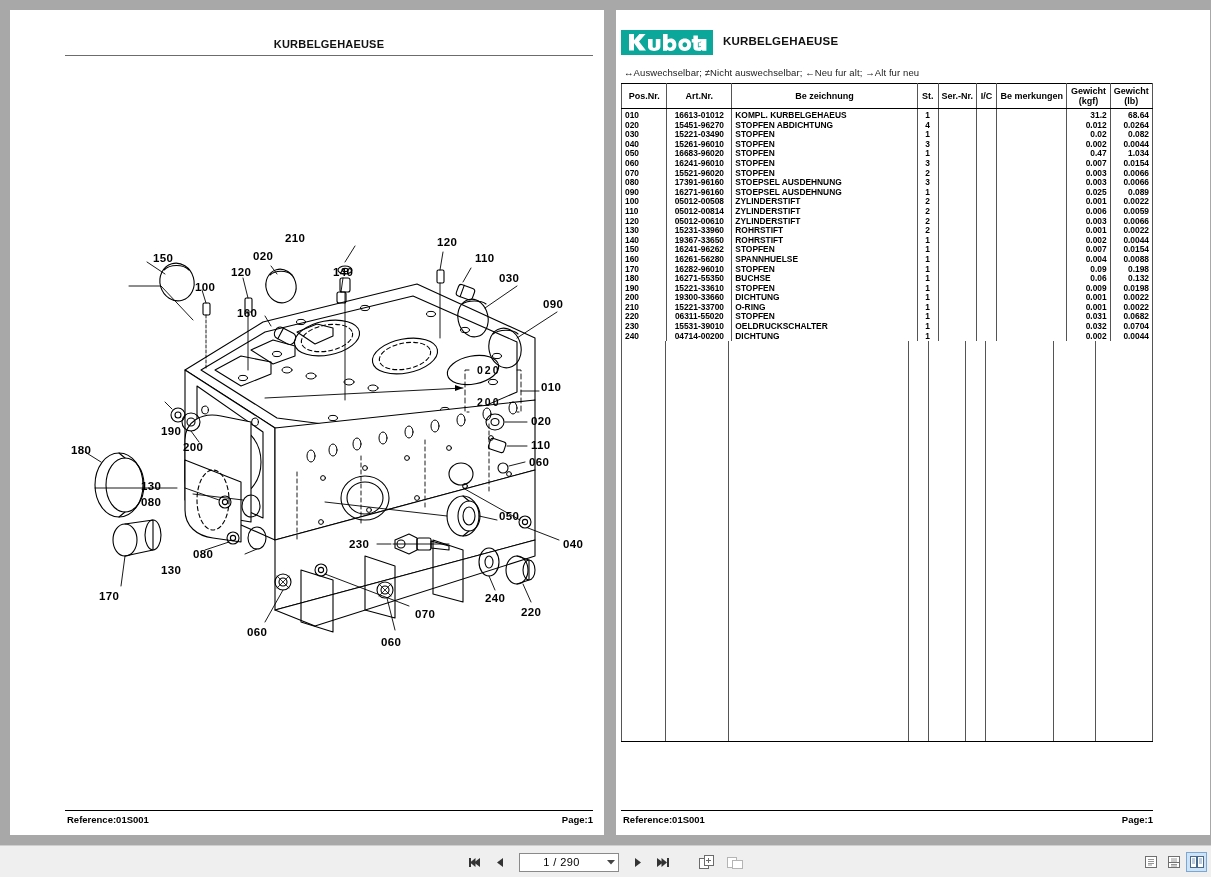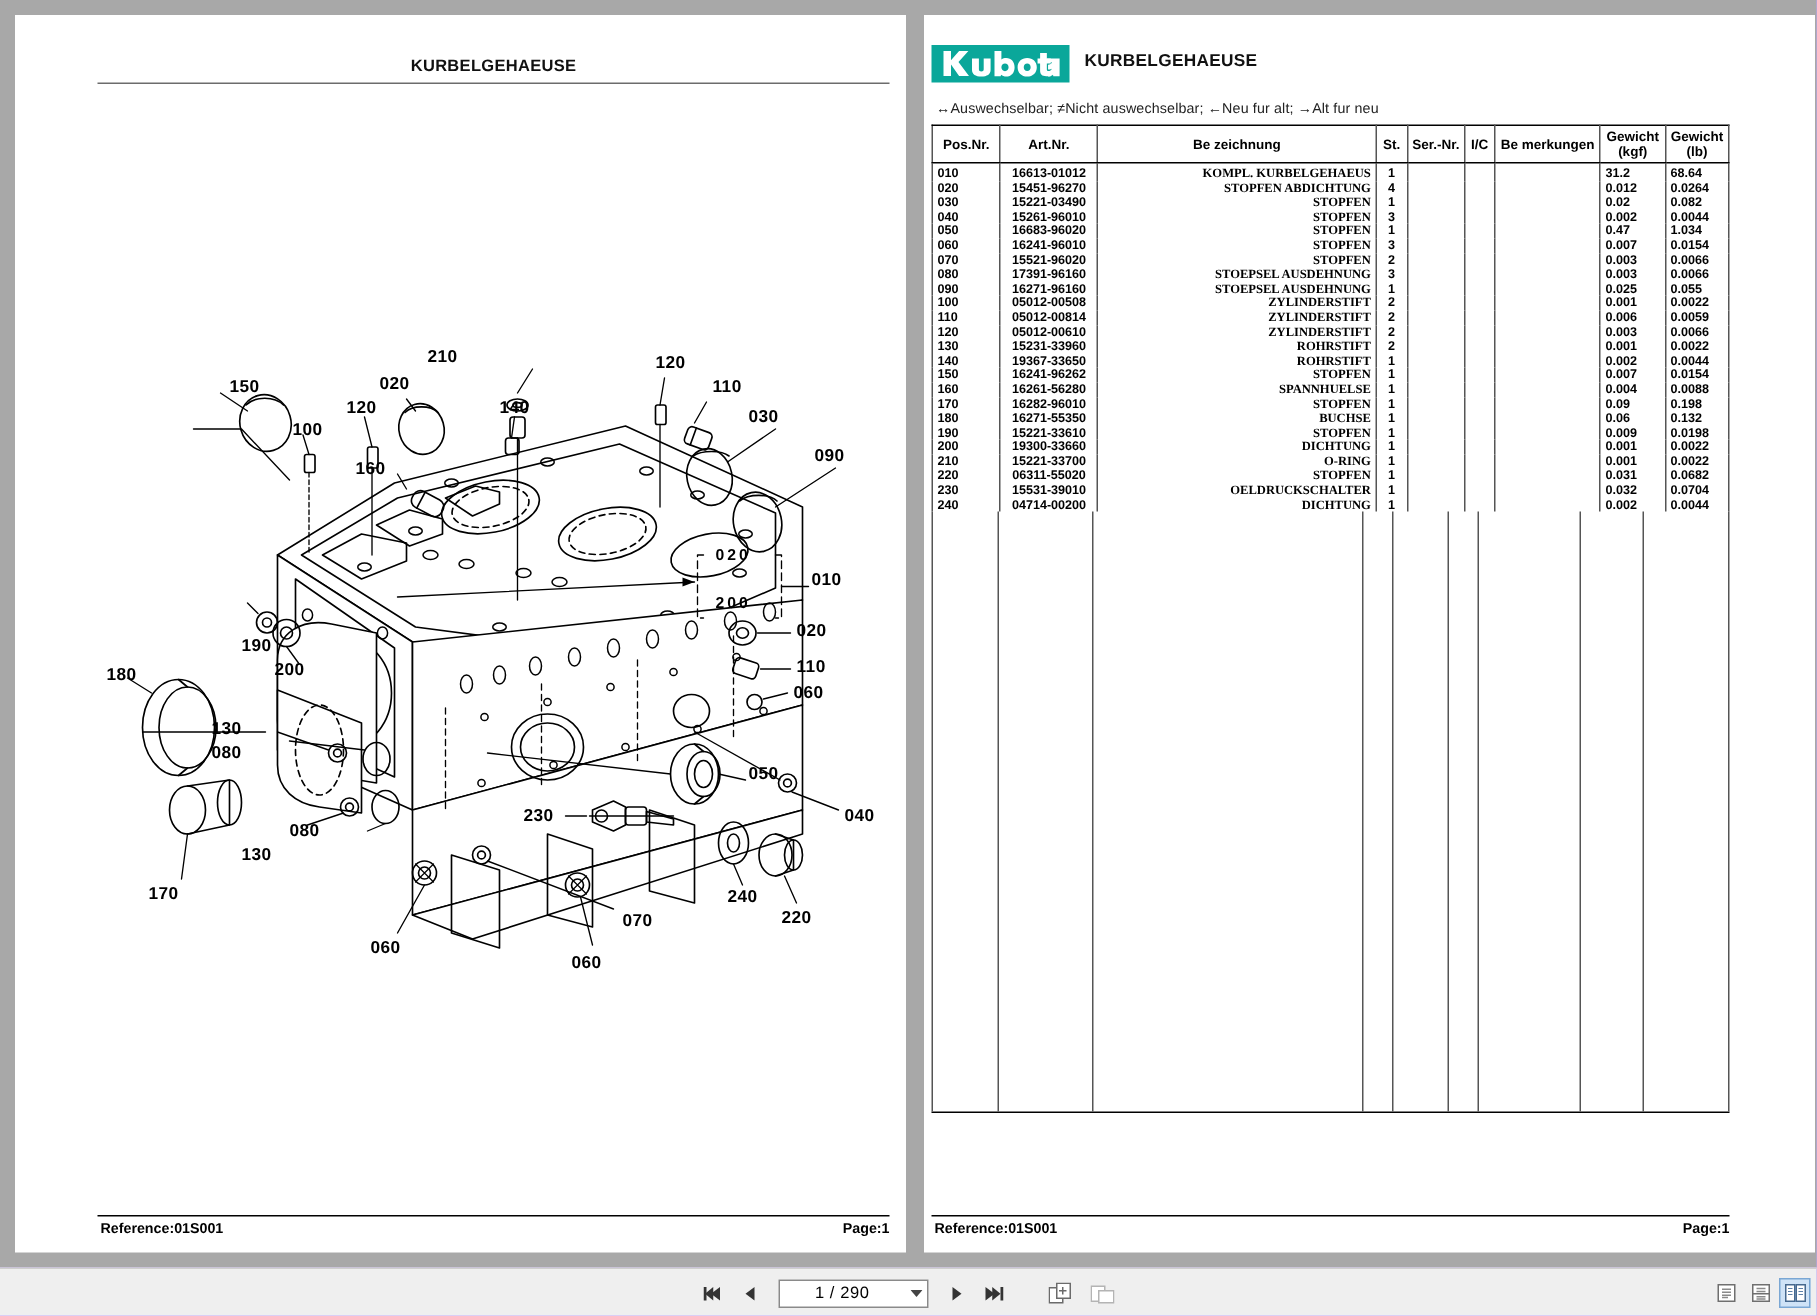--- a/index.html
+++ b/index.html
@@ -8,21 +8,21 @@
     width: 1211px; height: 877px;
     background: #ffffff;
     font-family: "Liberation Sans", sans-serif;
     overflow: hidden;
   }
 
   
   #viewer {
     position: absolute; left: 0; top: 0;
     width: 1211px; height: 877px;
-    background: #8b5cf6;
+    background: #737373;
   }
   #doc-area {
     position: absolute; left: 0; top: 0;
     width: 1211px; height: 845px;
     background: #a8a8a8;
     padding: 10px 0 10px 10px;
   }
   #pages-strip {
     position: relative;
     width: 1201px; height: 825px;
@@ -121,24 +121,24 @@
     height: 25px;
     vertical-align: middle;
     font-size: 9px;
     padding-top: 1px;
   }
   table.parts thead th .sub { display: block; font-size: 9px; }
   table.parts tbody td { height: 9.6px; }
   table.parts tbody tr:first-child td { padding-top: 2px; }
   td.c-pos   { text-align: left; padding-left: 9px; }
   td.c-art   { text-align: center; padding-right: 6px; }
-  td.c-desc  { text-align: right; padding-left: 4px; font-family: Liberation Serif, serif; }
+  td.c-desc  { text-align: left; padding-left: 4px; }
   td.c-st    { text-align: center; }
   td.c-ser, td.c-ic, td.c-rem { text-align: center; }
-  td.c-kgf, td.c-lb { text-align: left; padding-left: 4px; }
+  td.c-kgf, td.c-lb { text-align: right; padding-left: 4px; }
 
   .table-filler {
     position: absolute; left: 5px;
     width: 532px;
     border-bottom: 1.6px solid #000;
     pointer-events: none;
   }
   .table-filler .fcol {
     position: absolute; top: 0; bottom: 0;
     border-left: 1px solid #555;
@@ -659,21 +659,21 @@
                 </tr>
                 <tr>
                   <td class="c-pos">090</td>
                   <td class="c-art">16271-96160</td>
                   <td class="c-desc">STOEPSEL AUSDEHNUNG</td>
                   <td class="c-st">1</td>
                   <td class="c-ser"></td>
                   <td class="c-ic"></td>
                   <td class="c-rem"></td>
                   <td class="c-kgf">0.025</td>
-                  <td class="c-lb">0.055</td>
+                  <td class="c-lb">0.089</td>
                 </tr>
                 <tr>
                   <td class="c-pos">100</td>
                   <td class="c-art">05012-00508</td>
                   <td class="c-desc">ZYLINDERSTIFT</td>
                   <td class="c-st">2</td>
                   <td class="c-ser"></td>
                   <td class="c-ic"></td>
                   <td class="c-rem"></td>
                   <td class="c-kgf">0.001</td>

